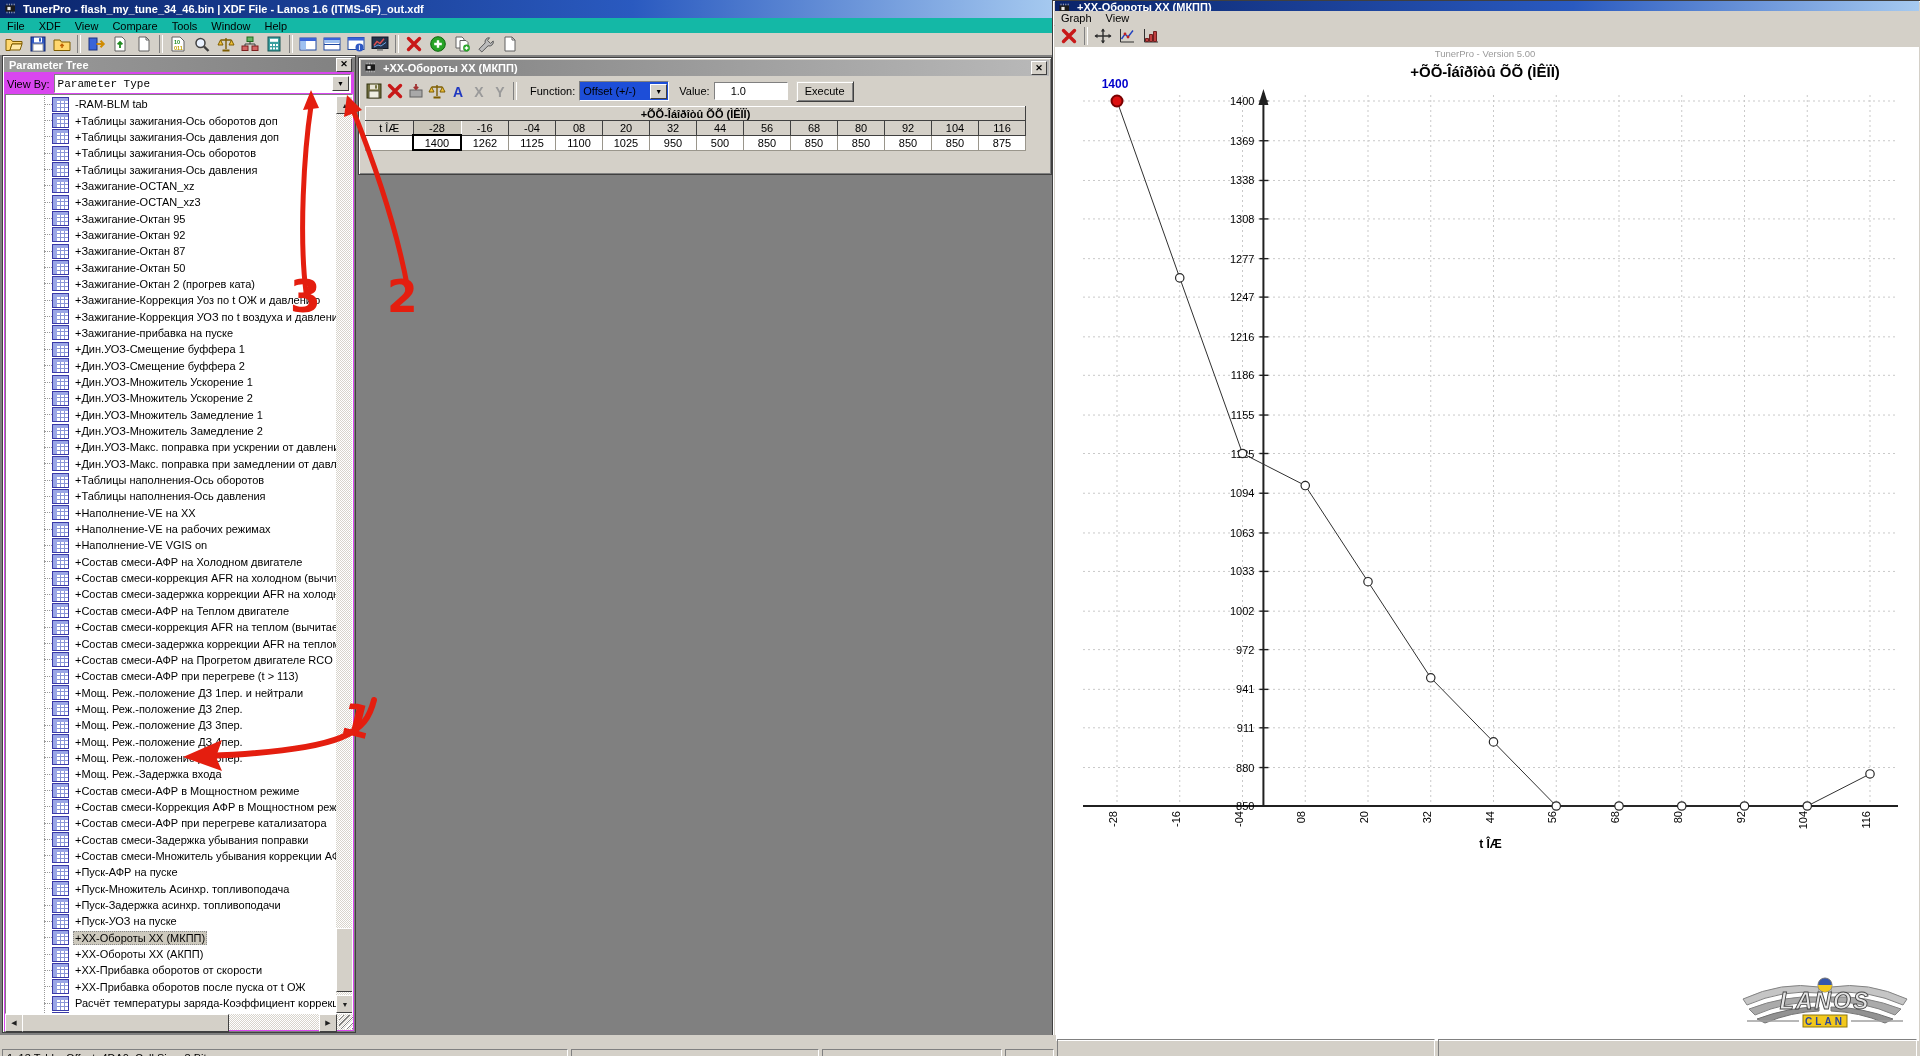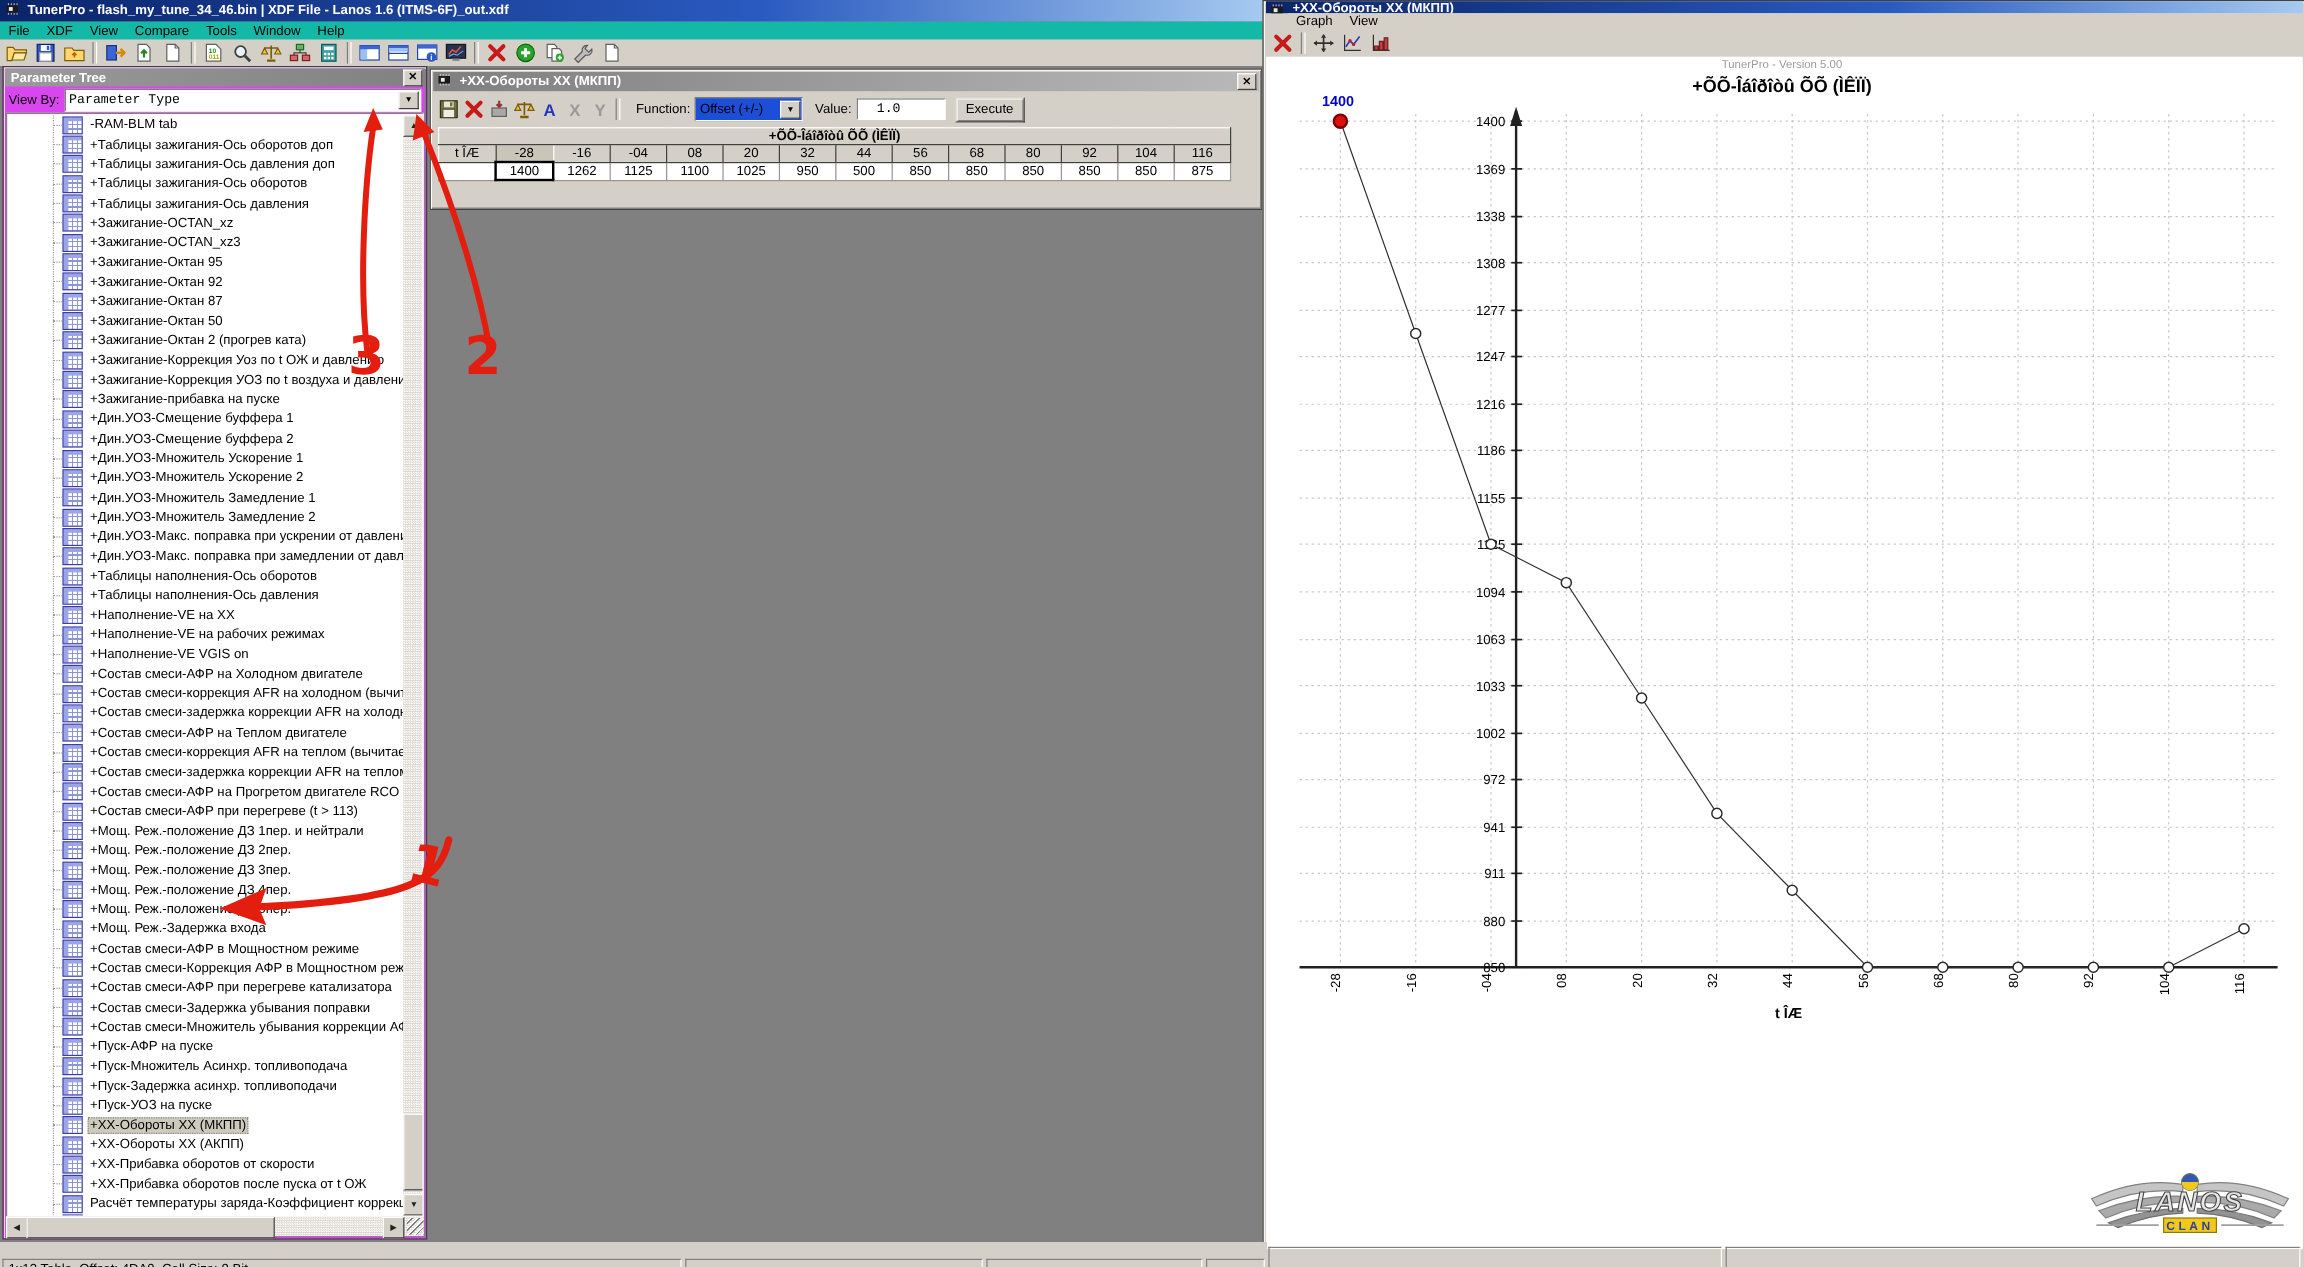--- a/index.html
+++ b/index.html
@@ -61,36 +61,36 @@
   #table-window{left:358px;top:57px;width:692px;height:116px;background:#d4d0c8;border:1px solid #404040;
     box-shadow:inset 1px 1px 0 #fff,inset -1px -1px 0 #808080;}
   #table-titlebar{position:absolute;left:2px;top:2px;right:2px;height:16px;display:flex;align-items:center;gap:4px;
     background:linear-gradient(90deg,#7f7f7f,#b9b9b9);color:#fff;font-weight:bold;padding:0 2px;}
   #table-titlebar .spring{flex:1;}
   #table-toolbar{position:absolute;left:4px;top:21px;right:4px;height:24px;display:flex;align-items:center;}
   #table-toolbar .tb-btn{width:21px;}
   #table-toolbar label{margin:0 4px 0 10px;}
   #func-combo{width:88px;height:18px;background:#1d4ed8;display:flex;align-items:center;border:1px solid;border-color:#808080 #fff #fff #808080;}
   #func-combo .cv{flex:1;padding-left:3px;}
-  #value-input{width:56px;height:16px;border:1px solid;border-color:#808080 #fff #fff #808080;background:#fff;padding-left:16px;display:flex;align-items:center;font-family:Liberation Mono, monospace;}
+  #value-input{width:56px;height:16px;border:1px solid;border-color:#808080 #fff #fff #808080;background:#fff;padding-left:16px;display:flex;align-items:center;}
   #execute-btn{margin-left:8px;width:56px;height:19px;display:flex;align-items:center;justify-content:center;background:#d4d0c8;}
   #data-table{position:absolute;left:6px;top:48px;border-collapse:collapse;border:1px solid #808080;}
   #data-table td,#data-table th{font-weight:normal;font-size:11px;height:13px;text-align:center;padding:0 1px;}
   #data-table .ttl{background:#d4d0c8;border:1px solid;border-color:#fff #404040 #404040 #fff;font-weight:bold;}
   #data-table th{width:44px;background:#d4d0c8;border:1px solid;border-color:#fff #404040 #404040 #fff;}
   #data-table th.pressed{border-color:#404040 #fff #fff #404040;background:#c9c5b9;}
   #data-table td.val{width:44px;background:#fff;border:1px solid #9a968c;}
   #data-table td.val.selcell{border:2px solid #000;}
   
   #graph-window{left:1052px;top:0;width:868px;height:1056px;background:#d4d0c8;border:1px solid #404040;
     box-shadow:inset 1px 1px 0 #fff,inset -1px -1px 0 #808080;}
   #graph-titlebar{position:absolute;left:2px;top:0;right:2px;height:10px;overflow:hidden;
     background:linear-gradient(90deg,#0a246a,#2a5ac0 60%,#a6caf0);color:#fff;font-weight:bold;
     display:flex;align-items:flex-start;gap:4px;padding:0 2px;}
-  #graph-menubar{position:absolute;left:20px;top:10px;right:2px;height:14px;background:#d4d0c8;display:flex;align-items:center;border-bottom:1px solid #b8b4ac;}
+  #graph-menubar{position:absolute;left:1px;top:10px;right:2px;height:14px;background:#d4d0c8;display:flex;align-items:center;border-bottom:1px solid #b8b4ac;}
   #graph-menubar .mi{padding:0 7px;}
   #graph-toolbar{position:absolute;left:2px;top:24px;right:2px;height:22px;background:#d4d0c8;display:flex;align-items:center;border-bottom:1px solid #9a968c;padding-left:2px;}
   #graph-client{position:absolute;left:2px;top:46px;right:2px;bottom:16px;background:#fff;overflow:hidden;}
   #graph-status{position:absolute;left:2px;bottom:2px;right:2px;height:14px;background:#d4d0c8;display:flex;align-items:center;gap:3px;padding:0 2px;}
   
   #logo{position:absolute;right:6px;bottom:4px;width:176px;height:72px;opacity:0.95;}
   
   #annotations{left:0;top:0;width:1920px;height:1056px;z-index:60;pointer-events:none;}
   text.annot-num{font-family:"DejaVu Sans",sans-serif;font-weight:bold;font-size:44px;fill:#e41e0f;}
 </style>

